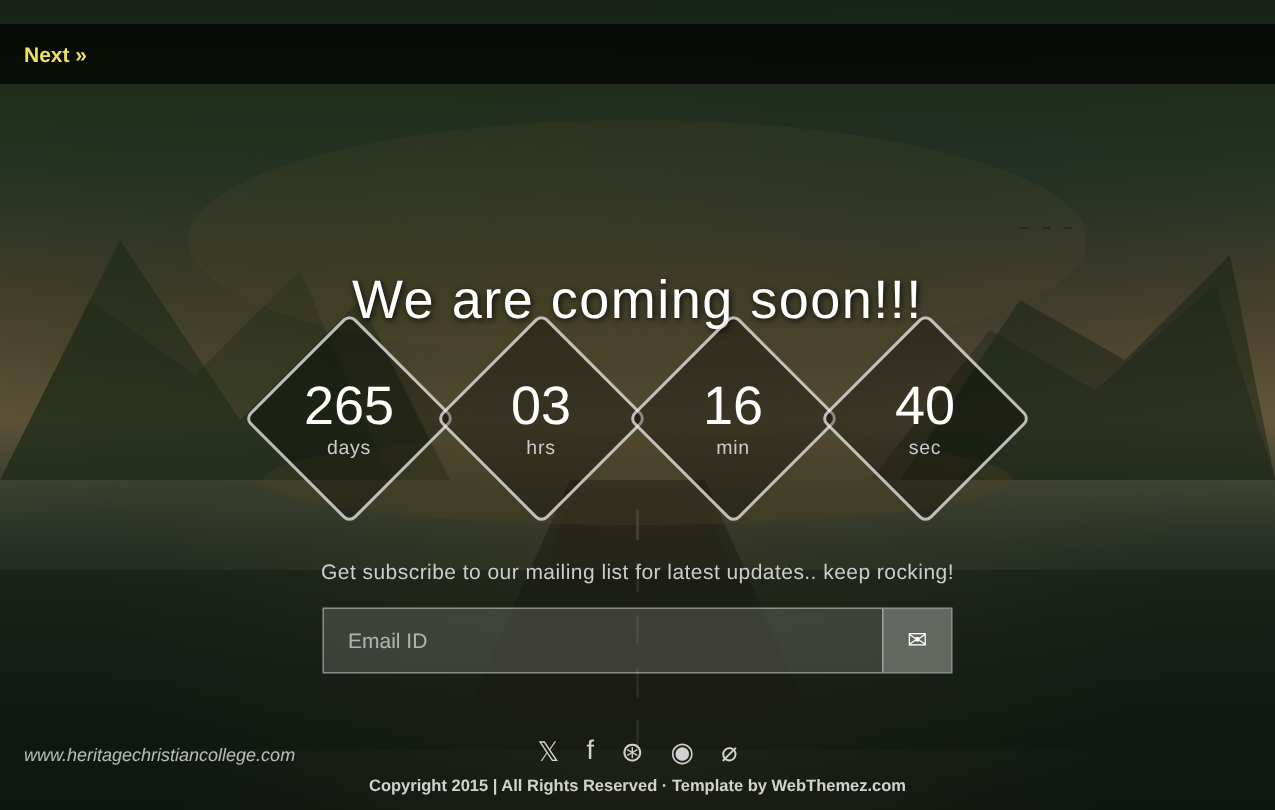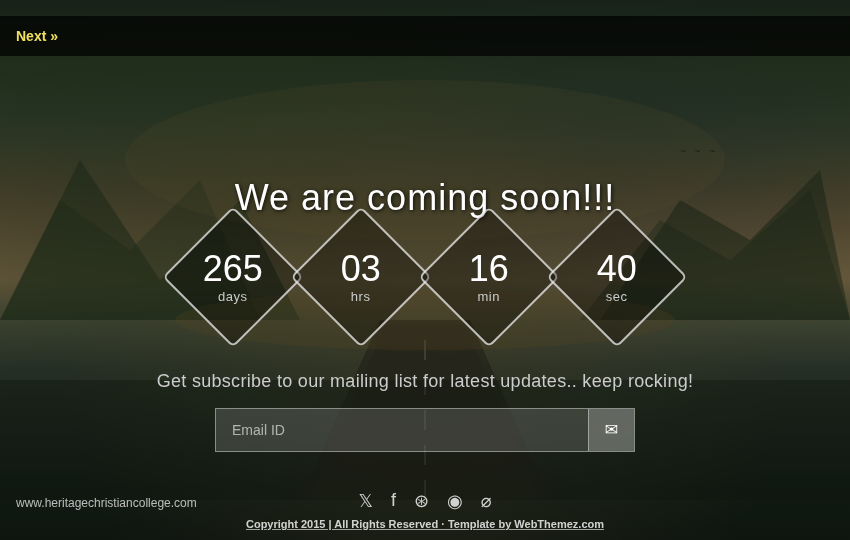--- a/index.html
+++ b/index.html
@@ -164,21 +164,21 @@
     .count-label {
       color: #cccccc;
       font-size: 13px;
       font-weight: 300;
       letter-spacing: 0.5px;
     }
 
     
     .subscribe-text {
       color: #cccccc;
-      font-size: 18px;
+      font-size: 14px;
       text-align: center;
       margin-bottom: 16px;
       letter-spacing: 0.3px;
     }
 
     .email-form {
       display: flex;
       align-items: stretch;
       width: 420px;
       height: 44px;
@@ -227,40 +227,40 @@
       justify-content: flex-end;
       padding-bottom: 10px;
     }
 
     .footer-website {
       position: absolute;
       bottom: 30px;
       left: 16px;
       color: rgba(255,255,255,0.7);
       font-size: 12px;
+      font-style: italic;
     }
 
     .social-icons {
       display: flex;
       gap: 18px;
       margin-bottom: 6px;
     }
 
     .social-icon {
       color: rgba(255,255,255,0.8);
       font-size: 18px;
       cursor: pointer;
       text-decoration: none;
     }
 
     .copyright {
       color: rgba(255,255,255,0.6);
       font-size: 11px;
       text-align: center;
-      text-decoration: underline;
     }
 
     .copyright span {
       font-weight: bold;
       color: rgba(255,255,255,0.8);
     }
 
     
     .road-svg {
       position: absolute;

